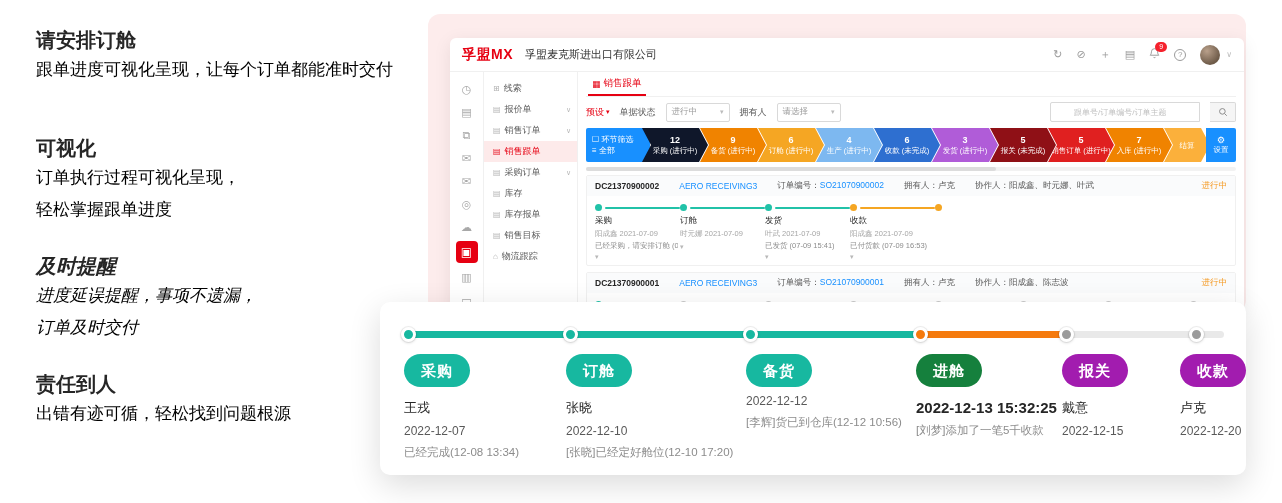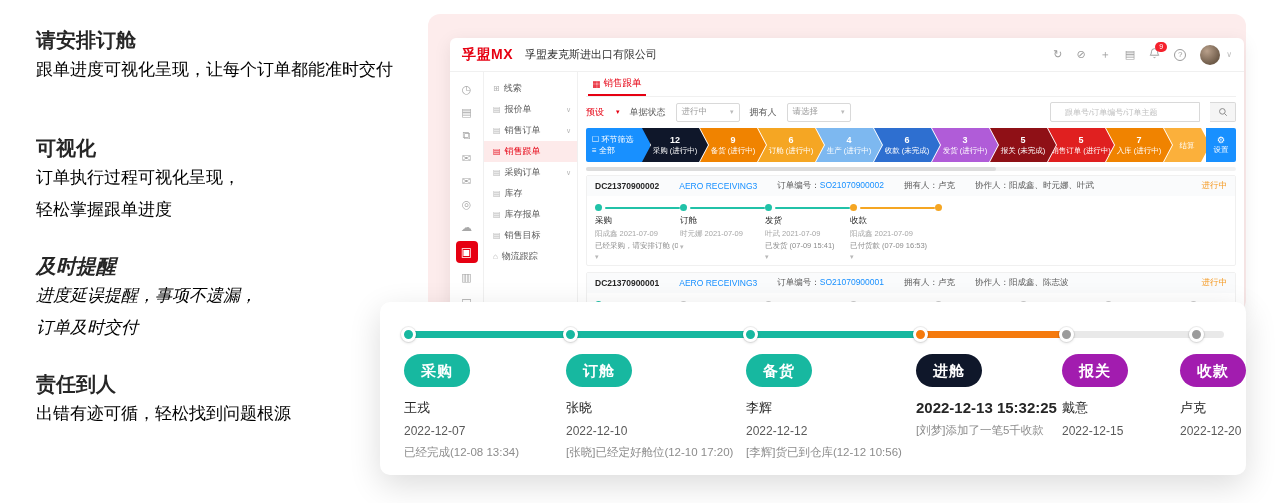--- a/index.html
+++ b/index.html
@@ -50,27 +50,27 @@
   .m-item.active .m-ic { color:#e60012; }
 
   
   .main { flex:1; padding:0 8px; overflow:hidden; }
   .tab-bar { height:25px; border-bottom:1px solid #f0f0f0; display:flex; align-items:flex-end; }
   .tab { display:inline-flex; align-items:center; gap:3px; color:#e60012; font-size:9.5px;
          border-bottom:2px solid #e60012; padding:0 4px 4px 4px; margin-left:2px; }
   .tab-ic { font-size:9px; }
 
   .filter-bar { height:30px; display:flex; align-items:center; gap:10px; font-size:9px; color:#595959; }
-  .preset { color:#e60012; display:flex; gap:12px; align-items:center; cursor:pointer;justify-content:space-between; }
+  .preset { color:#e60012; display:flex; gap:2px; align-items:center; cursor:pointer;justify-content:space-between; }
   .select { display:flex; align-items:center; justify-content:space-between; width:64px; height:19px;
             border:1px solid #d9d9d9; border-radius:2px; padding:0 5px; color:#9b9b9b; font-size:8.5px; background:#fff; }
   .sel-caret { font-size:7px; color:#bbb; }
   .spacer { flex:1; }
   .search { width:150px; height:20px; border:1px solid #d9d9d9; border-radius:2px 0 0 2px;
-            font-size:8px; padding:0 14px; color:#333; outline:none; }
+            font-size:8px; padding:0 23px; color:#333; outline:none; }
   .search::placeholder { color:#bfbfbf; }
   .search-btn { width:26px; height:20px; border:1px solid #d9d9d9; border-left:none; background:#f5f5f5;
                 border-radius:0 2px 2px 0; display:flex; align-items:center; justify-content:center; cursor:pointer; }
 
   
   .flow { position:relative; height:34px; display:flex; margin-top:1px; overflow:hidden; }
   .flow-lead { width:64px; background:#1890ff; color:#fff; font-size:8px; line-height:1.4;
                display:flex; flex-direction:column; justify-content:center; padding-left:6px; flex:0 0 auto;
                border-radius:2px 0 0 2px; }
   .chev { flex:0 0 auto; width:66px; margin-left:-8px; color:#fff; text-align:center;
@@ -119,21 +119,21 @@
   .sg1{left:30px;width:160px}.sg2{left:190px;width:180px}.sg3{left:370px;width:170px}
   .sg4{left:540px;width:146px}.sg5{left:686px;width:130px}.sg6{left:816px;width:28px}
   .ov-dot { position:absolute; top:1px; width:15px; height:15px; border-radius:50%;
             border:3px solid #fff; box-shadow:0 0 0 1px rgba(0,0,0,.06), 0 1px 3px rgba(0,0,0,.15); }
   .ov-dot.teal{background:#17b8a0}.ov-dot.orange{background:#f57a0d}.ov-dot.gray{background:#9c9c9c}
   .d1{left:21px}.d2{left:183px}.d3{left:363px}.d4{left:533px}.d5{left:679px}.d6{left:809px}
   .ov-col { position:absolute; top:52px; white-space:nowrap; }
   .v1{left:24px}.v2{left:186px}.v3{left:366px}.v4{left:536px}.v5{left:682px}.v6{left:800px}
   .pill { display:inline-block; color:#fff; font-size:15px; font-weight:bold; line-height:1;
           padding:9px 17px; border-radius:17px; letter-spacing:1px; }
-  .pill.teal{background:#17b8a0}.pill.orange{background:#0f172a}.pill.gray{background:#a21caf}
+  .pill.teal{background:#17b8a0}.pill.orange{background:#15803d}.pill.gray{background:#a21caf}
   .ov-person { font-size:13px; color:#262626; margin-top:12px; }
   .ov-date { font-size:12px; color:#595959; margin-top:7px; }
   .ov-datetime { font-size:15px; font-weight:bold; color:#262626; margin-top:12px; }
   .ov-note { font-size:11.5px; color:#8c8c8c; margin-top:7px; }
 </style>
 </head>
 <body>
 
 <div class="page">
 
@@ -499,21 +499,20 @@
       <div class="ov-note">已经完成(12-08 13:34)</div>
     </div>
     <div class="ov-col v2">
       <span class="pill teal">订舱</span>
       <div class="ov-person">张晓</div>
       <div class="ov-date">2022-12-10</div>
       <div class="ov-note">[张晓]已经定好舱位(12-10 17:20)</div>
     </div>
     <div class="ov-col v3">
       <span class="pill teal">备货</span>
-      <div class="ov-person">李辉</div>
       <div class="ov-date">2022-12-12</div>
       <div class="ov-note">[李辉]货已到仓库(12-12 10:56)</div>
     </div>
     <div class="ov-col v4">
       <span class="pill orange">进舱</span>
       <div class="ov-datetime">2022-12-13 15:32:25</div>
       <div class="ov-note">[刘梦]添加了一笔5千收款</div>
     </div>
     <div class="ov-col v5">
       <span class="pill gray">报关</span>

